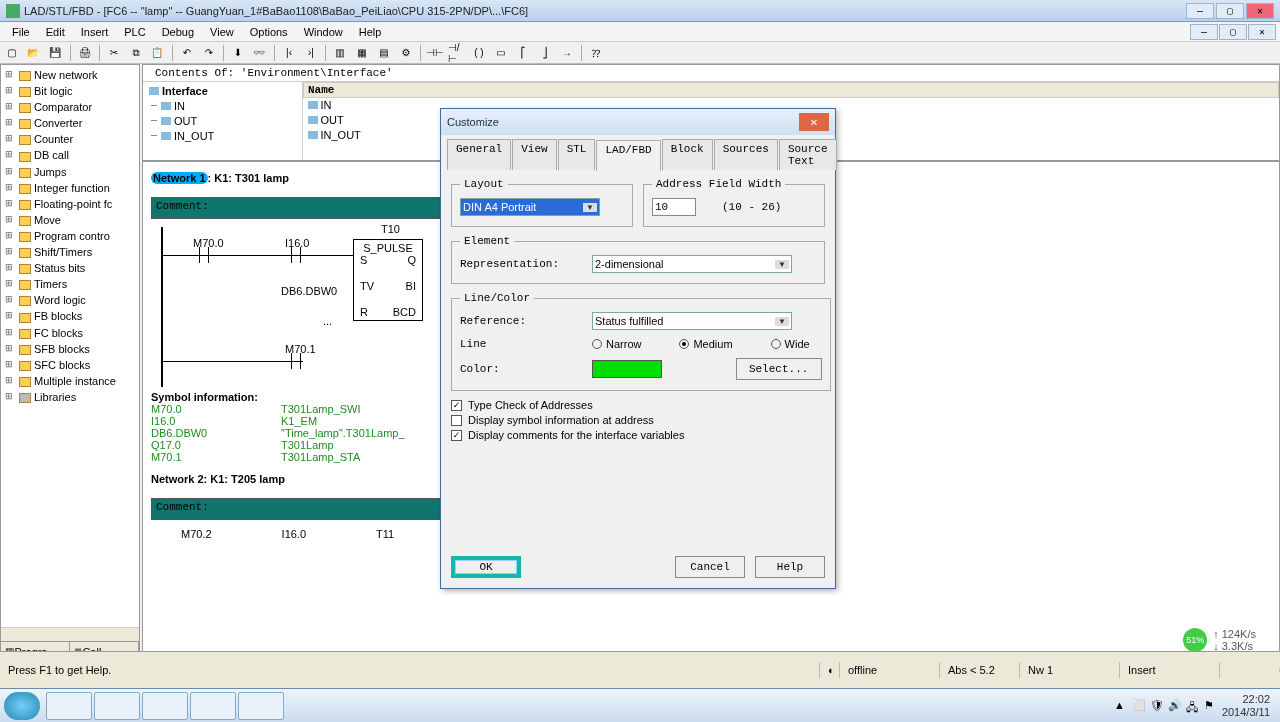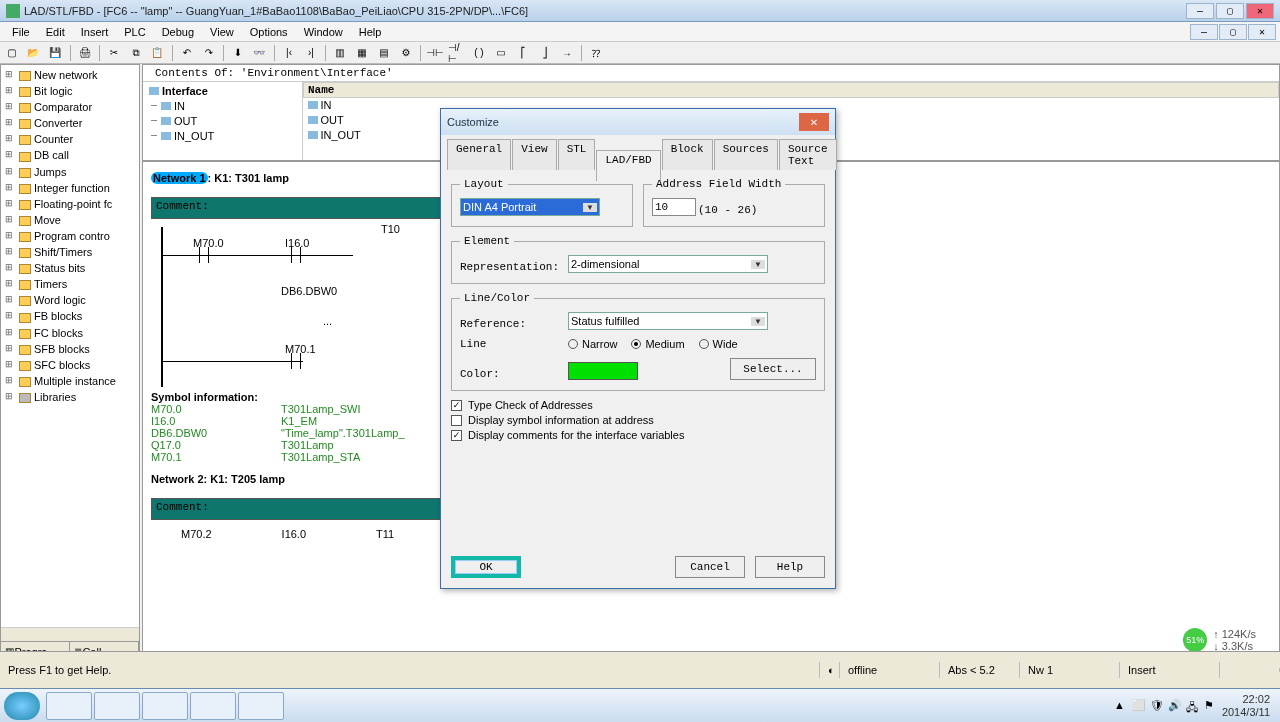--- a/index.html
+++ b/index.html
@@ -72,34 +72,34 @@
 .tray-icon { width: 14px; height: 14px; }
 .clock { text-align: right; line-height: 1.1; font-size: 10px; color: #333; }
 
 .dialog { position: absolute; left: 440px; top: 108px; width: 396px; background: #f0f0f0; border: 1px solid #3b6ea5; box-shadow: 2px 2px 6px rgba(0,0,0,0.3); }
 .dialog-title { height: 26px; background: linear-gradient(#e7f1fb, #cde0f3); display: flex; align-items: center; padding: 0 6px; }
 .dialog-title-text { flex: 1; color: #234; }
 .dialog-close { width: 30px; height: 18px; background: #d64; color: #fff; display: flex; align-items: center; justify-content: center; font-size: 10px; }
 
 .tabs { display: flex; padding: 4px 6px 0; }
 .tab { padding: 3px 8px; border: 1px solid #aaa; border-bottom: none; background: #e8e8e8; margin-right: 1px; font-family: "Courier New", monospace; font-size: 11px; }
-.tab.active { background: #f0f0f0; position: relative; top: 11px; }
+.tab.active { background: #f0f0f0; position: relative; top: 1px; }
 
 .tab-body { padding: 8px 10px 6px; min-height: 380px; position: relative; }
 
 fieldset { border: 1px solid #aaa; padding: 8px 8px 10px; margin-bottom: 8px; }
 legend { padding: 0 4px; font-family: "Courier New", monospace; }
 
 .combo { width: 140px; height: 18px; border: 1px solid #7a9; background: #fff; font-family: "Courier New", monospace; padding: 0 2px; display: flex; align-items: center; justify-content: space-between; }
 .combo.sel { background: #2a6bd8; color: #fff; }
 .combo-arrow { width: 14px; background: #ddd; text-align: center; font-size: 8px; color: #333; }
 
 .numbox { width: 44px; height: 18px; border: 1px solid #888; background: #fff; font-family: "Courier New", monospace; padding: 0 2px; display: inline-flex; align-items: center; }
 
-.row-flex { display: flex; align-items: flex-end; gap: 2px; }
+.row-flex { display: flex; align-items: center; gap: 26px; }
 .form-label { font-family: "Courier New", monospace; width: 106px; }
 
 .radio { display: inline-flex; align-items: center; margin-right: 12px; font-family: "Courier New", monospace; }
 .radio .dot { width: 10px; height: 10px; border: 1px solid #555; border-radius: 50%; margin-right: 4px; display: flex; align-items: center; justify-content: center; }
 .radio.checked .dot::after { content: ""; width: 4px; height: 4px; background: #000; border-radius: 50%; }
 
 .check { display: flex; align-items: center; font-family: "Courier New", monospace; margin: 3px 0; }
 .check .box { width: 11px; height: 11px; border: 1px solid #555; background: #fff; margin-right: 6px; display: flex; align-items: center; justify-content: center; font-size: 9px; }
 .check.checked .box::after { content: "✓"; color: #000; }
 
@@ -242,20 +242,35 @@
     </div>
 
     <div class="editor">
       <div class="network-hdr"><span class="nlabel">Network 1</span><span>: K1: T301 lamp</span></div>
       <div class="comment-box">Comment:</div>
 
       <div class="ladder">
         <span class="ladder-lbl" style="left:30px;top:10px">M70.0</span>
         <span class="ladder-lbl" style="left:122px;top:10px">I16.0</span>
         <span class="ladder-lbl" style="left:218px;top:-4px">T10</span>
+        <div class="ladder-box" style="left:190px;top:12px;width:70px;">
+          <div>S_PULSE</div>
+          <div style="display:flex;justify-content:space-between">
+              <span>S</span>
+              <span>Q</span>
+            </div>
+          <div style="display:flex;justify-content:space-between;margin-top:14px">
+              <span>TV</span>
+              <span>BI</span>
+            </div>
+          <div style="display:flex;justify-content:space-between;margin-top:14px">
+              <span>R</span>
+              <span>BCD</span>
+            </div>
+        </div>
         <span class="ladder-lbl" style="left:118px;top:58px">DB6.DBW0</span>
         <span class="ladder-lbl" style="left:160px;top:88px">...</span>
         <span class="ladder-lbl" style="left:122px;top:116px">M70.1</span>
         <div style="position:absolute;left:0;top:28px;width:190px;border-top:1px solid #000"></div>
         <div style="position:absolute;left:36px;top:20px;height:16px;border-left:1px solid #000;border-right:1px solid #000;width:10px"></div>
         <div style="position:absolute;left:128px;top:20px;height:16px;border-left:1px solid #000;border-right:1px solid #000;width:10px"></div>
         <div style="position:absolute;left:0;top:134px;width:140px;border-top:1px solid #000"></div>
         <div style="position:absolute;left:128px;top:126px;height:16px;border-left:1px solid #000;border-right:1px solid #000;width:10px"></div>
       </div>
 

